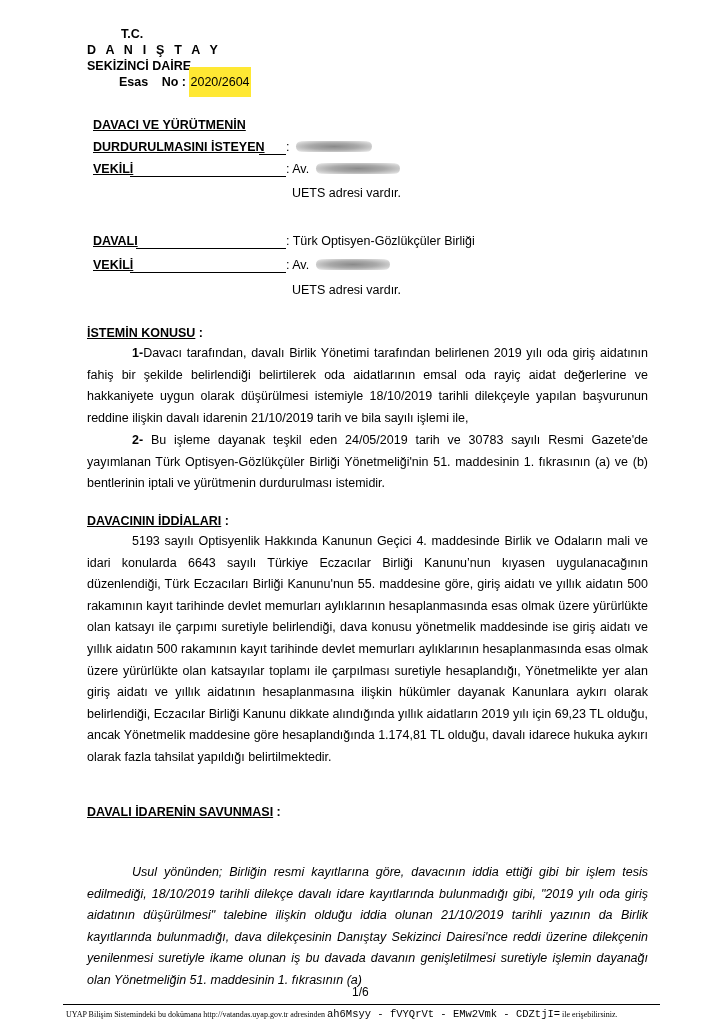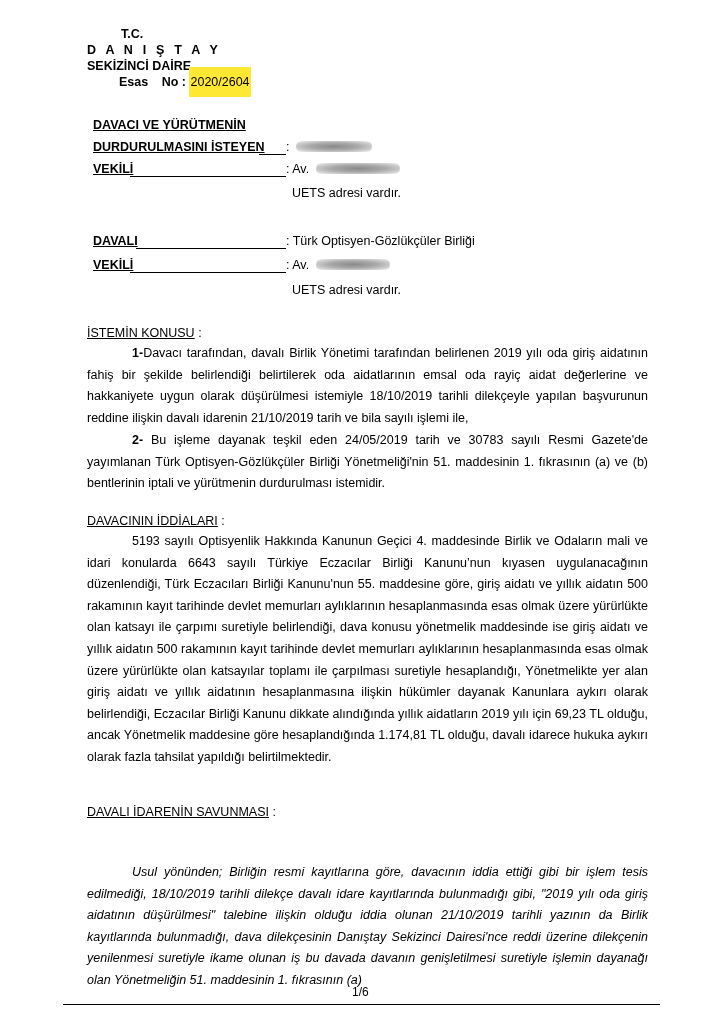--- a/index.html
+++ b/index.html
@@ -18,21 +18,21 @@
 
     .party { position: absolute; left: 87px; font-size: 12.5px; line-height: 15px; }
     .party-label { position: absolute; left: 6px; font-weight: bold; text-decoration: underline; white-space: nowrap; }
     .party-line { position: absolute; left: 0; height: 1px; background: #000; }
     .party-sep { position: absolute; left: 199px; white-space: nowrap; }
     .redacted { display: inline-block; height: 11px; vertical-align: -1px; border-radius: 6px;
                 background: radial-gradient(ellipse at center, #8a8a8a 0%, #a9a9a9 45%, #d6d6d6 80%, rgba(255,255,255,0) 100%);
                 filter: blur(0.6px); }
     .uets { position: absolute; left: 205px; white-space: nowrap; }
 
-    .section-title { position: absolute; left: 87px; font-weight: normal; font-size: 12.5px; line-height: 15px; white-space: nowrap; }
+    .section-title { position: absolute; left: 87px; font-weight: bold; font-size: 12.5px; line-height: 15px; white-space: nowrap; }
     .section-title .u { text-decoration: underline; }
 
     .para { position: absolute; left: 87px; width: 561px; font-size: 12.5px; line-height: 21.6px;
             text-align: justify; text-align-last: left; }
     .para .indent { display: inline-block; width: 45px; }
     .para b { font-weight: bold; }
 
     .page-num { position: absolute; top: 985px; left: 352px; font-size: 12px; }
     .footer-rule { position: absolute; top: 1004px; left: 63px; width: 597px; height: 1px; background: #000; }
     .footer { position: absolute; top: 1008px; left: 66px; font-family: "Liberation Serif", serif; font-size: 8px; white-space: nowrap; }
@@ -111,13 +111,16 @@
 
   <div class="section-title" style="top:805px;">
     <span class="u">DAVALI İDARENİN SAVUNMASI</span><span> :</span>
   </div>
   <div class="para" style="top:862px;font-style:italic;">
     <span class="indent"></span><span>Usul yönünden; Birliğin resmi kayıtlarına göre, davacının iddia ettiği gibi bir işlem tesis edilmediği, 18/10/2019 tarihli dilekçe davalı idare kayıtlarında bulunmadığı gibi, "2019 yılı oda giriş aidatının düşürülmesi" talebine ilişkin olduğu iddia olunan 21/10/2019 tarihli yazının da Birlik kayıtlarında bulunmadığı, dava dilekçesinin Danıştay Sekizinci Dairesi'nce reddi üzerine dilekçenin yenilenmesi suretiyle ikame olunan iş bu davada davanın genişletilmesi suretiyle işlemin dayanağı olan Yönetmeliğin 51. maddesinin 1. fıkrasının (a)</span>
   </div>
 
   <div class="page-num">1/6</div>
   <div class="footer-rule"></div>
+  <div class="footer">
+    <span>UYAP Bilişim Sistemindeki bu dokümana http://vatandas.uyap.gov.tr adresinden </span><span class="code">ah6Msyy - fVYQrVt - EMw2Vmk - CDZtjI=</span><span> ile erişebilirsiniz.</span>
+  </div>
 </div>
 
 </body></html>

